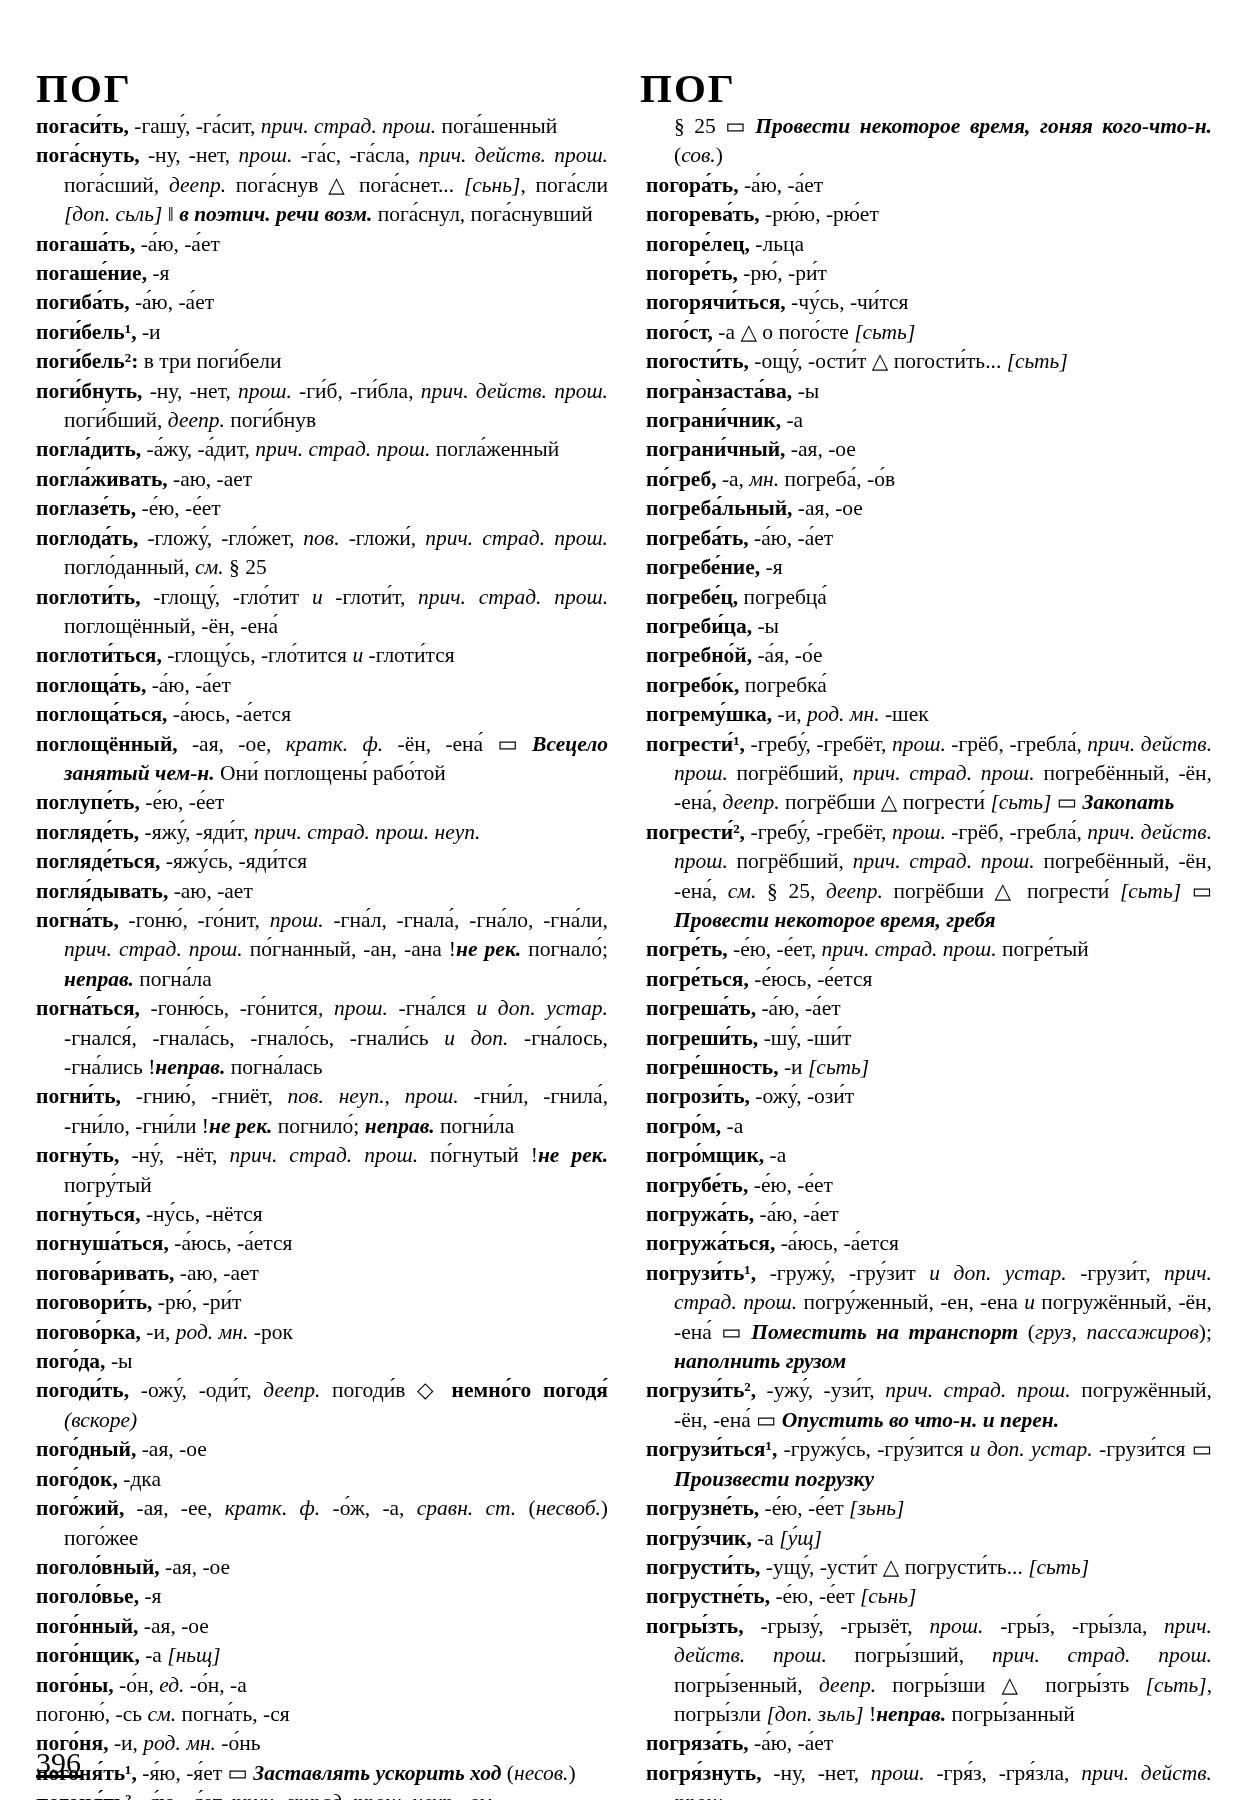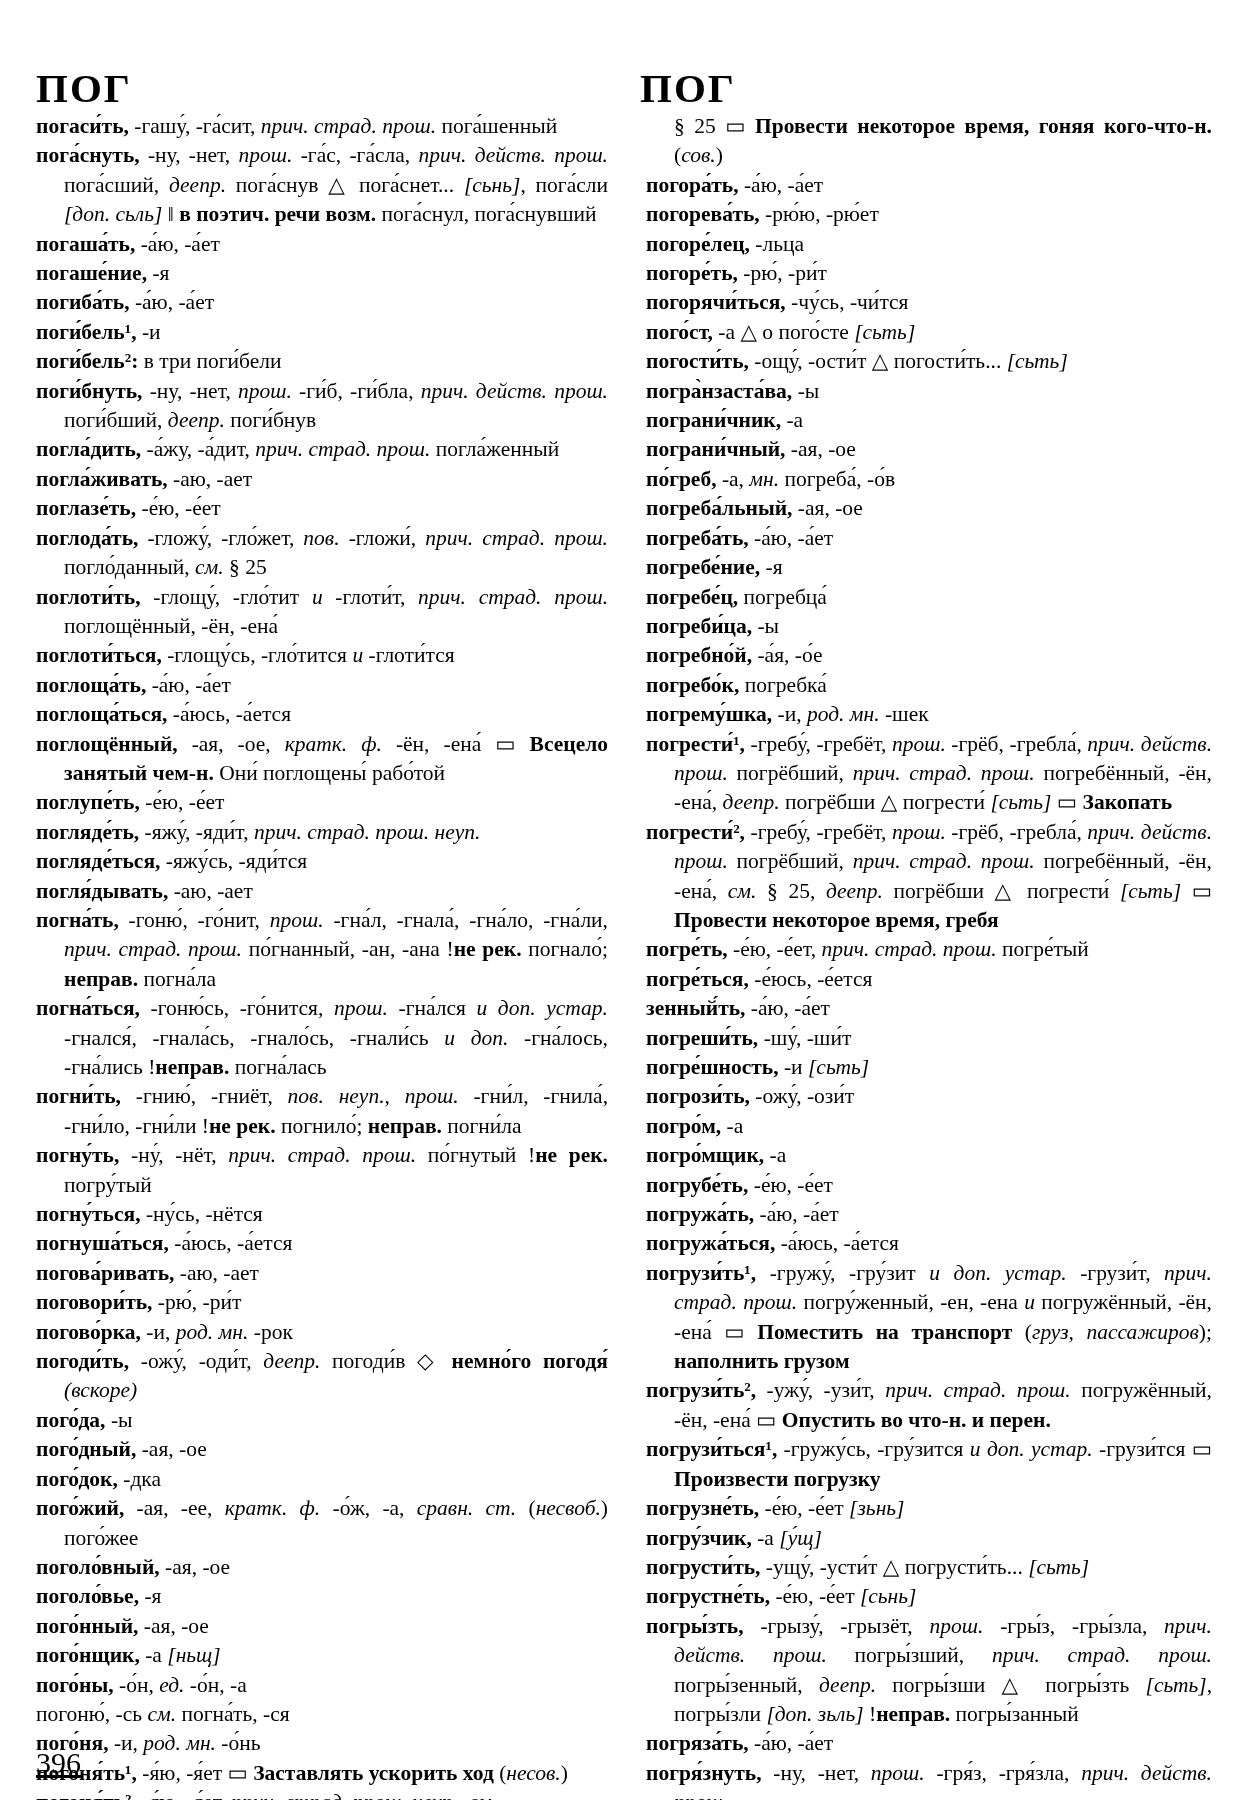--- a/index.html
+++ b/index.html
@@ -27,21 +27,21 @@
   #col-left{left:36px;width:572px;}
   #col-right{left:646px;width:566px;}
   .entry{
     margin:0;
     padding-left:28px;
     text-indent:-28px;
   }
   .entry.cont{text-indent:0;}
   .s-b{font-weight:bold;}
   .s-i{font-style:italic;}
-  .s-bi{font-weight:bold;}
+  .s-bi{font-weight:bold;font-style:italic;}
   .s-n{}
   #page-number{
     position:absolute;left:36px;top:1706px;
     font-size:30px;
     text-decoration:underline;
   }
 </style>
 </head>
 <body>
 
@@ -72,22 +72,22 @@
       <p class="entry"><span class="s-b">погля́дывать,</span><span class="s-n"> -аю, -ает</span></p>
       <p class="entry"><span class="s-b">погна́ть,</span><span class="s-n"> -гоню́, -го́нит, </span><span class="s-i">прош.</span><span class="s-n"> -гна́л, -гнала́, -гна́ло, -гна́ли, </span><span class="s-i">прич. страд. прош.</span><span class="s-n"> по́гнанный, -ан, -ана !</span><span class="s-bi">не рек.</span><span class="s-n"> погнало́; </span><span class="s-bi">неправ.</span><span class="s-n"> погна́ла</span></p>
       <p class="entry"><span class="s-b">погна́ться,</span><span class="s-n"> -гоню́сь, -го́нится, </span><span class="s-i">прош.</span><span class="s-n"> -гна́лся </span><span class="s-i">и доп. устар.</span><span class="s-n"> -гнался́, -гнала́сь, -гнало́сь, -гнали́сь </span><span class="s-i">и доп.</span><span class="s-n"> -гна́лось, -гна́лись !</span><span class="s-bi">неправ.</span><span class="s-n"> погна́лась</span></p>
       <p class="entry"><span class="s-b">погни́ть,</span><span class="s-n"> -гнию́, -гниёт, </span><span class="s-i">пов. неуп.</span><span class="s-n">, </span><span class="s-i">прош.</span><span class="s-n"> -гни́л, -гнила́, -гни́ло, -гни́ли !</span><span class="s-bi">не рек.</span><span class="s-n"> погнило́; </span><span class="s-bi">неправ.</span><span class="s-n"> погни́ла</span></p>
       <p class="entry"><span class="s-b">погну́ть,</span><span class="s-n"> -ну́, -нёт, </span><span class="s-i">прич. страд. прош.</span><span class="s-n"> по́гнутый !</span><span class="s-bi">не рек.</span><span class="s-n"> погру́тый</span></p>
       <p class="entry"><span class="s-b">погну́ться,</span><span class="s-n"> -ну́сь, -нётся</span></p>
       <p class="entry"><span class="s-b">погнуша́ться,</span><span class="s-n"> -а́юсь, -а́ется</span></p>
       <p class="entry"><span class="s-b">погова́ривать,</span><span class="s-n"> -аю, -ает</span></p>
       <p class="entry"><span class="s-b">поговори́ть,</span><span class="s-n"> -рю́, -ри́т</span></p>
       <p class="entry"><span class="s-b">погово́рка,</span><span class="s-n"> -и, </span><span class="s-i">род. мн.</span><span class="s-n"> -рок</span></p>
+      <p class="entry"><span class="s-b">пого́да,</span><span class="s-n"> -ы</span></p>
       <p class="entry"><span class="s-b">погоди́ть,</span><span class="s-n"> -ожу́, -оди́т, </span><span class="s-i">деепр.</span><span class="s-n"> погоди́в ◇ </span><span class="s-b">немно́го погодя́</span><span class="s-i"> (вскоре)</span></p>
-      <p class="entry"><span class="s-b">пого́да,</span><span class="s-n"> -ы</span></p>
       <p class="entry"><span class="s-b">пого́дный,</span><span class="s-n"> -ая, -ое</span></p>
       <p class="entry"><span class="s-b">пого́док,</span><span class="s-n"> -дка</span></p>
       <p class="entry"><span class="s-b">пого́жий,</span><span class="s-n"> -ая, -ее, </span><span class="s-i">кратк. ф.</span><span class="s-n"> -о́ж, -а, </span><span class="s-i">сравн. ст.</span><span class="s-n"> (</span><span class="s-i">несвоб.</span><span class="s-n">) пого́жее</span></p>
       <p class="entry"><span class="s-b">поголо́вный,</span><span class="s-n"> -ая, -ое</span></p>
       <p class="entry"><span class="s-b">поголо́вье,</span><span class="s-n"> -я</span></p>
       <p class="entry"><span class="s-b">пого́нный,</span><span class="s-n"> -ая, -ое</span></p>
       <p class="entry"><span class="s-b">пого́нщик,</span><span class="s-n"> -а </span><span class="s-i">[ньщ]</span></p>
       <p class="entry"><span class="s-b">пого́ны,</span><span class="s-n"> -о́н, </span><span class="s-i">ед.</span><span class="s-n"> -о́н, -а</span></p>
       <p class="entry"><span class="s-n">погоню́, -сь </span><span class="s-i">см.</span><span class="s-n"> погна́ть, -ся</span></p>
       <p class="entry"><span class="s-b">пого́ня,</span><span class="s-n"> -и, </span><span class="s-i">род. мн.</span><span class="s-n"> -о́нь</span></p>
@@ -112,21 +112,21 @@
       <p class="entry"><span class="s-b">погребе́ние,</span><span class="s-n"> -я</span></p>
       <p class="entry"><span class="s-b">погребе́ц,</span><span class="s-n"> погребца́</span></p>
       <p class="entry"><span class="s-b">погреби́ца,</span><span class="s-n"> -ы</span></p>
       <p class="entry"><span class="s-b">погребно́й,</span><span class="s-n"> -а́я, -о́е</span></p>
       <p class="entry"><span class="s-b">погребо́к,</span><span class="s-n"> погребка́</span></p>
       <p class="entry"><span class="s-b">погрему́шка,</span><span class="s-n"> -и, </span><span class="s-i">род. мн.</span><span class="s-n"> -шек</span></p>
       <p class="entry"><span class="s-b">погрести́¹,</span><span class="s-n"> -гребу́, -гребёт, </span><span class="s-i">прош.</span><span class="s-n"> -грёб, -гребла́, </span><span class="s-i">прич. действ. прош.</span><span class="s-n"> погрёбший, </span><span class="s-i">прич. страд. прош.</span><span class="s-n"> погребённый, -ён, -ена́, </span><span class="s-i">деепр.</span><span class="s-n"> погрёбши △ погрести́ </span><span class="s-i">[сьть]</span><span class="s-n"> ▭ </span><span class="s-bi">Закопать</span></p>
       <p class="entry"><span class="s-b">погрести́²,</span><span class="s-n"> -гребу́, -гребёт, </span><span class="s-i">прош.</span><span class="s-n"> -грёб, -гребла́, </span><span class="s-i">прич. действ. прош.</span><span class="s-n"> погрёбший, </span><span class="s-i">прич. страд. прош.</span><span class="s-n"> погребённый, -ён, -ена́, </span><span class="s-i">см.</span><span class="s-n"> § 25, </span><span class="s-i">деепр.</span><span class="s-n"> погрёбши △ погрести́ </span><span class="s-i">[сьть]</span><span class="s-n"> ▭ </span><span class="s-bi">Провести некоторое время, гребя</span></p>
       <p class="entry"><span class="s-b">погре́ть,</span><span class="s-n"> -е́ю, -е́ет, </span><span class="s-i">прич. страд. прош.</span><span class="s-n"> погре́тый</span></p>
       <p class="entry"><span class="s-b">погре́ться,</span><span class="s-n"> -е́юсь, -е́ется</span></p>
-      <p class="entry"><span class="s-b">зенный́ть,</span><span class="s-n"> -а́ю, -а́ет</span></p>
+      <p class="entry"><span class="s-b">погреша́ть,</span><span class="s-n"> -а́ю, -а́ет</span></p>
       <p class="entry"><span class="s-b">погреши́ть,</span><span class="s-n"> -шу́, -ши́т</span></p>
       <p class="entry"><span class="s-b">погре́шность,</span><span class="s-n"> -и </span><span class="s-i">[сьть]</span></p>
       <p class="entry"><span class="s-b">погрози́ть,</span><span class="s-n"> -ожу́, -ози́т</span></p>
       <p class="entry"><span class="s-b">погро́м,</span><span class="s-n"> -а</span></p>
       <p class="entry"><span class="s-b">погро́мщик,</span><span class="s-n"> -а</span></p>
       <p class="entry"><span class="s-b">погрубе́ть,</span><span class="s-n"> -е́ю, -е́ет</span></p>
       <p class="entry"><span class="s-b">погружа́ть,</span><span class="s-n"> -а́ю, -а́ет</span></p>
       <p class="entry"><span class="s-b">погружа́ться,</span><span class="s-n"> -а́юсь, -а́ется</span></p>
       <p class="entry"><span class="s-b">погрузи́ть¹,</span><span class="s-n"> -гружу́, -гру́зит </span><span class="s-i">и доп. устар.</span><span class="s-n"> -грузи́т, </span><span class="s-i">прич. страд. прош.</span><span class="s-n"> погру́женный, -ен, -ена </span><span class="s-i">и</span><span class="s-n"> погружённый, -ён, -ена́ ▭ </span><span class="s-bi">Поместить на транспорт</span><span class="s-n"> (</span><span class="s-i">груз, пассажиров</span><span class="s-n">); </span><span class="s-bi">наполнить грузом</span></p>
       <p class="entry"><span class="s-b">погрузи́ть²,</span><span class="s-n"> -ужу́, -узи́т, </span><span class="s-i">прич. страд. прош.</span><span class="s-n"> погружённый, -ён, -ена́ ▭ </span><span class="s-bi">Опустить во что-н. и перен.</span></p>

